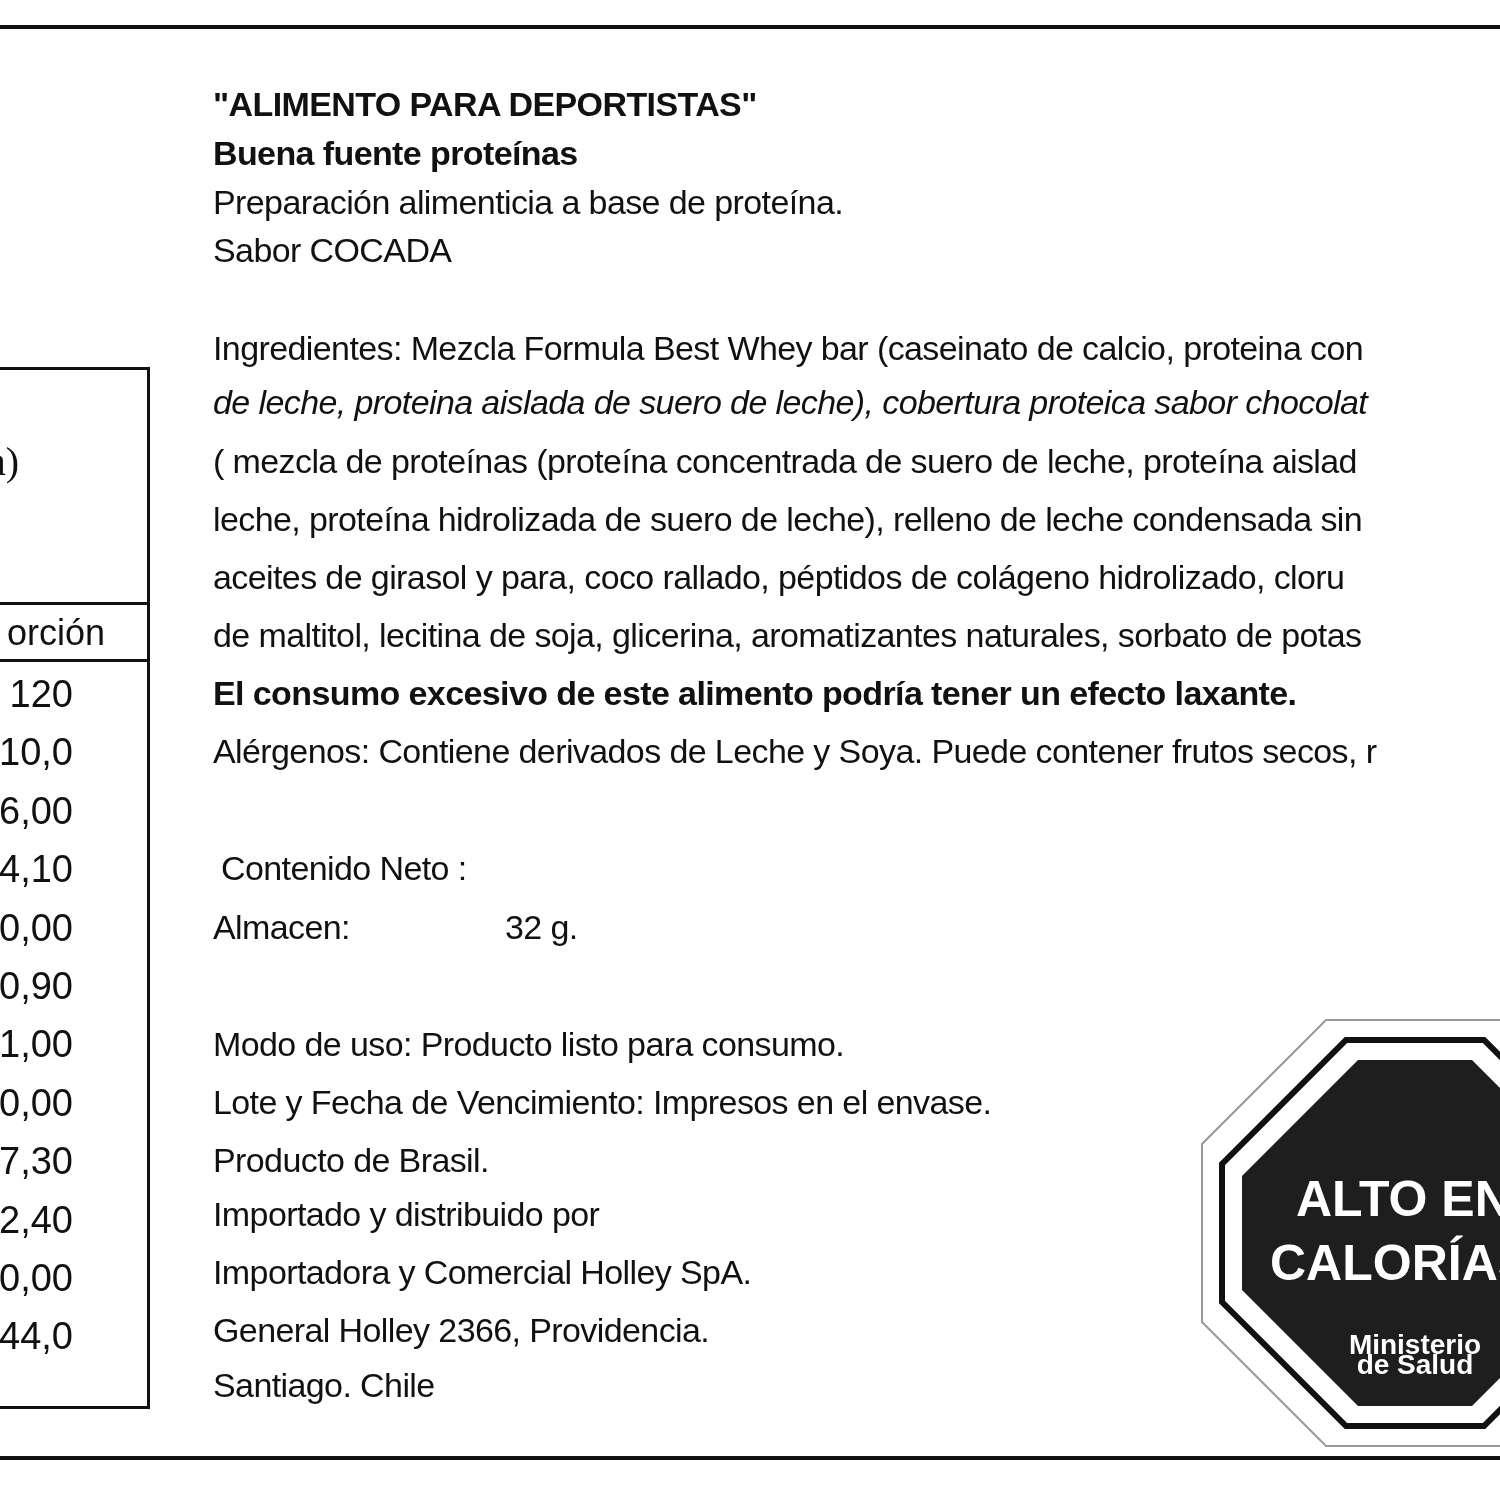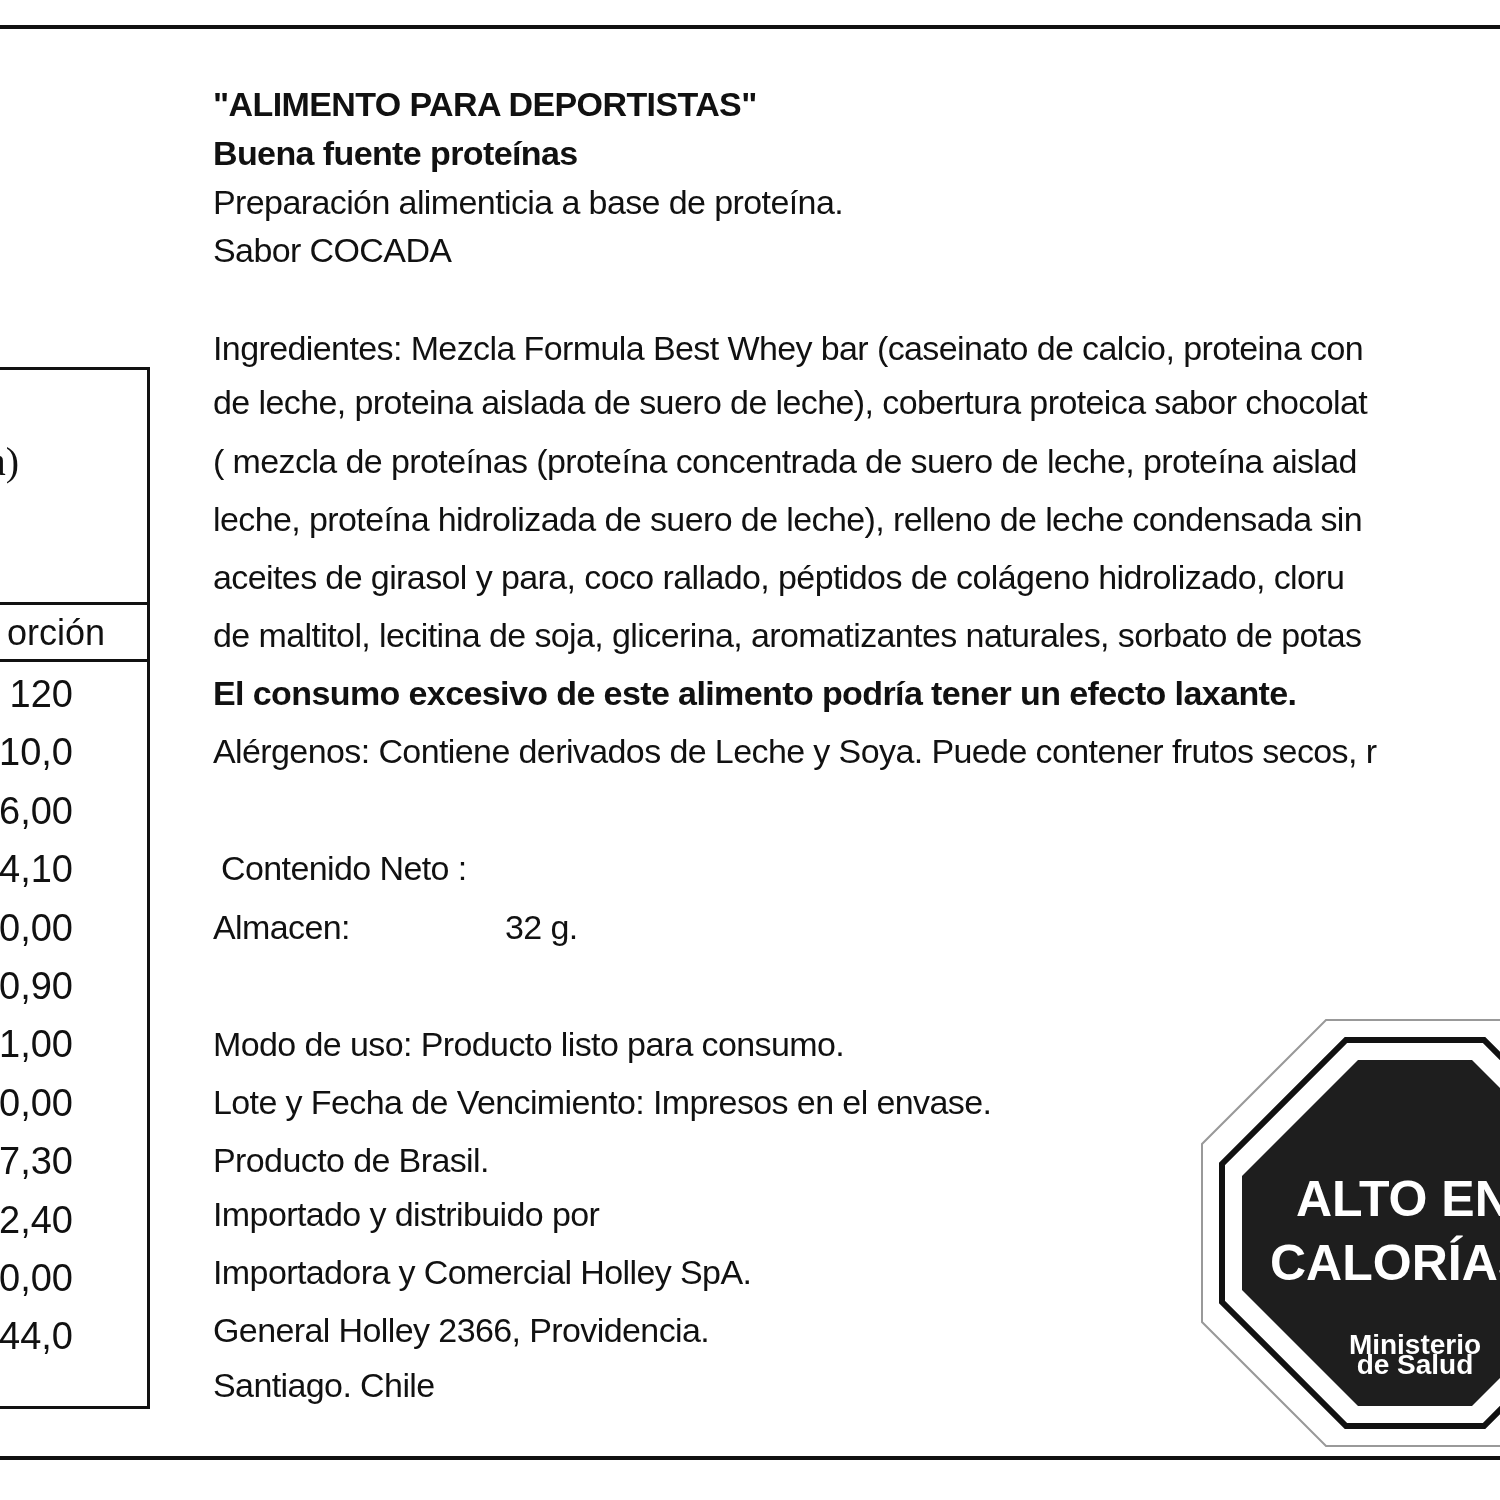--- a/index.html
+++ b/index.html
@@ -68,21 +68,21 @@
   </div>
 </div>
 
 <div class="main">
   <div class="line b" style="top:4px;">"ALIMENTO PARA DEPORTISTAS"</div>
   <div class="line b" style="top:53px;">Buena fuente proteínas</div>
   <div class="line" style="top:102px;">Preparación alimenticia a base de proteína.</div>
   <div class="line" style="top:150px;">Sabor COCADA</div>
 
   <div class="line" style="top:248px;">Ingredientes: Mezcla Formula Best Whey bar (caseinato de calcio, proteina con</div>
-  <div class="line" style="top:302px;">de leche, proteina aislada de suero de leche), cobertura proteica sabor chocolat</div>
+  <div class="line" style="top:302px;font-style:italic;">de leche, proteina aislada de suero de leche), cobertura proteica sabor chocolat</div>
   <div class="line" style="top:361px;">( mezcla de proteínas (proteína concentrada de suero de leche, proteína  aislad</div>
   <div class="line" style="top:419px;">leche, proteína hidrolizada de suero de leche), relleno de leche condensada sin</div>
   <div class="line" style="top:477px;">aceites de girasol y para, coco rallado, péptidos de colágeno hidrolizado, cloru</div>
   <div class="line" style="top:535px;">de maltitol, lecitina de soja, glicerina, aromatizantes naturales, sorbato de potas</div>
   <div class="line b" style="top:593px;">El consumo excesivo de este alimento podría tener un efecto laxante.</div>
   <div class="line" style="top:651px;">Alérgenos: Contiene derivados de Leche y Soya. Puede contener frutos secos, r</div>
 
   <div class="line" style="top:768px;margin-left:8px;">Contenido Neto :</div>
   <div class="line" style="top:827px;">Almacen:</div>
   <div class="line" style="top:827px; left:292px;">32 g.</div>

